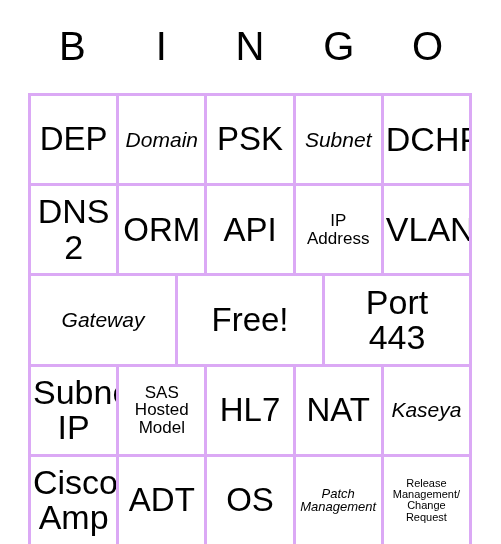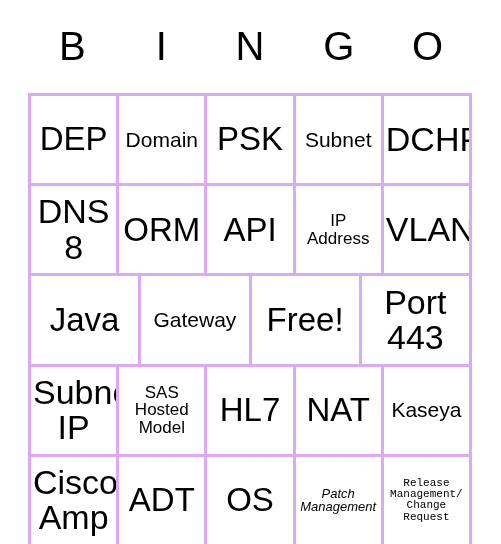--- a/index.html
+++ b/index.html
@@ -80,24 +80,24 @@
     color: #000000;
     line-height: 1.04;
     white-space: pre-line;
     display: block;
     width: 100%;
   }
 
   
   .t-xl   { font-size: 33px; }
   .t-lg   { font-size: 34px; }
-  .t-md   { font-size: 21px; }
+  .t-md   { font-size: 21px; font-style: italic; }
   .t-sm   { font-size: 17px; }
   .t-xs   { font-size: 13px; font-style: italic; }
-  .t-xxs  { font-size: 11px; font-family: Liberation Mono, monospace; }
+  .t-xxs  { font-size: 11px; }
 </style>
 </head>
 <body>
 
 <div id="card">
 
   <div id="header">
     <div class="header-cell">B</div>
     <div class="header-cell">I</div>
     <div class="header-cell">N</div>
@@ -121,41 +121,38 @@
           <span class="cell-text t-md">Subnet</span>
         </div>
       <div class="cell">
           <span class="cell-text t-lg">DCHP</span>
         </div>
     </div>
 
     <div class="grid-row">
       <div class="cell">
           <span class="cell-text t-lg">DNS
-8</span>
+2</span>
         </div>
       <div class="cell">
           <span class="cell-text t-xl">ORM</span>
         </div>
       <div class="cell">
           <span class="cell-text t-xl">API</span>
         </div>
       <div class="cell">
           <span class="cell-text t-sm">IP
 Address</span>
         </div>
       <div class="cell">
           <span class="cell-text t-lg">VLAN</span>
         </div>
     </div>
 
     <div class="grid-row">
-      <div class="cell">
-          <span class="cell-text t-xl">Java</span>
-        </div>
       <div class="cell">
           <span class="cell-text t-md">Gateway</span>
         </div>
       <div class="cell">
           <span class="cell-text t-xl">Free!</span>
         </div>
       <div class="cell">
           <span class="cell-text t-lg">Port
 443</span>
         </div>

